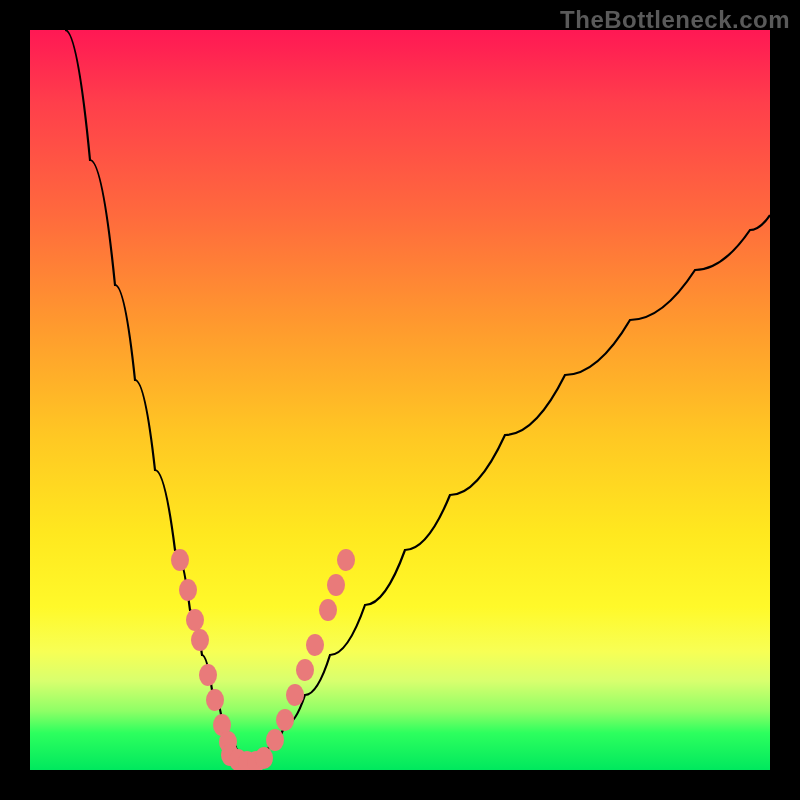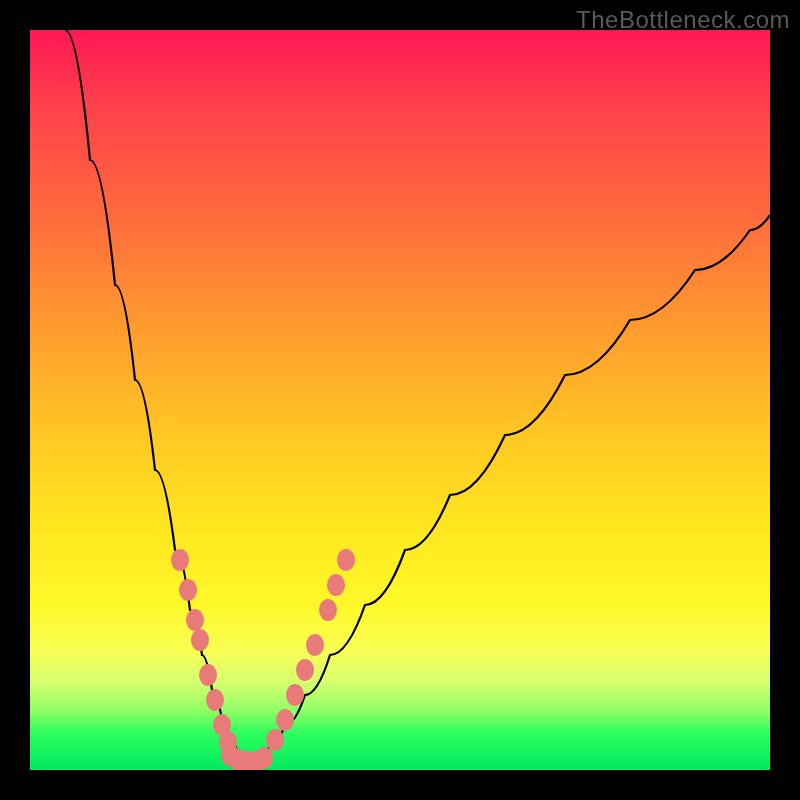--- a/index.html
+++ b/index.html
@@ -41,21 +41,21 @@
       #2dff5e 95%,
       #00e85e 100%
     );
   }
   .watermark {
     position: absolute;
     top: 6px;
     right: 10px;
     color: #5a5a5a;
     font-size: 24px;
-    font-weight: 400;
+    font-weight: 700;
     letter-spacing: 0.5px;
     user-select: none;
   }
   svg.curves {
     position: absolute;
     left: 0;
     top: 0;
     width: 740px;
     height: 740px;
   }

